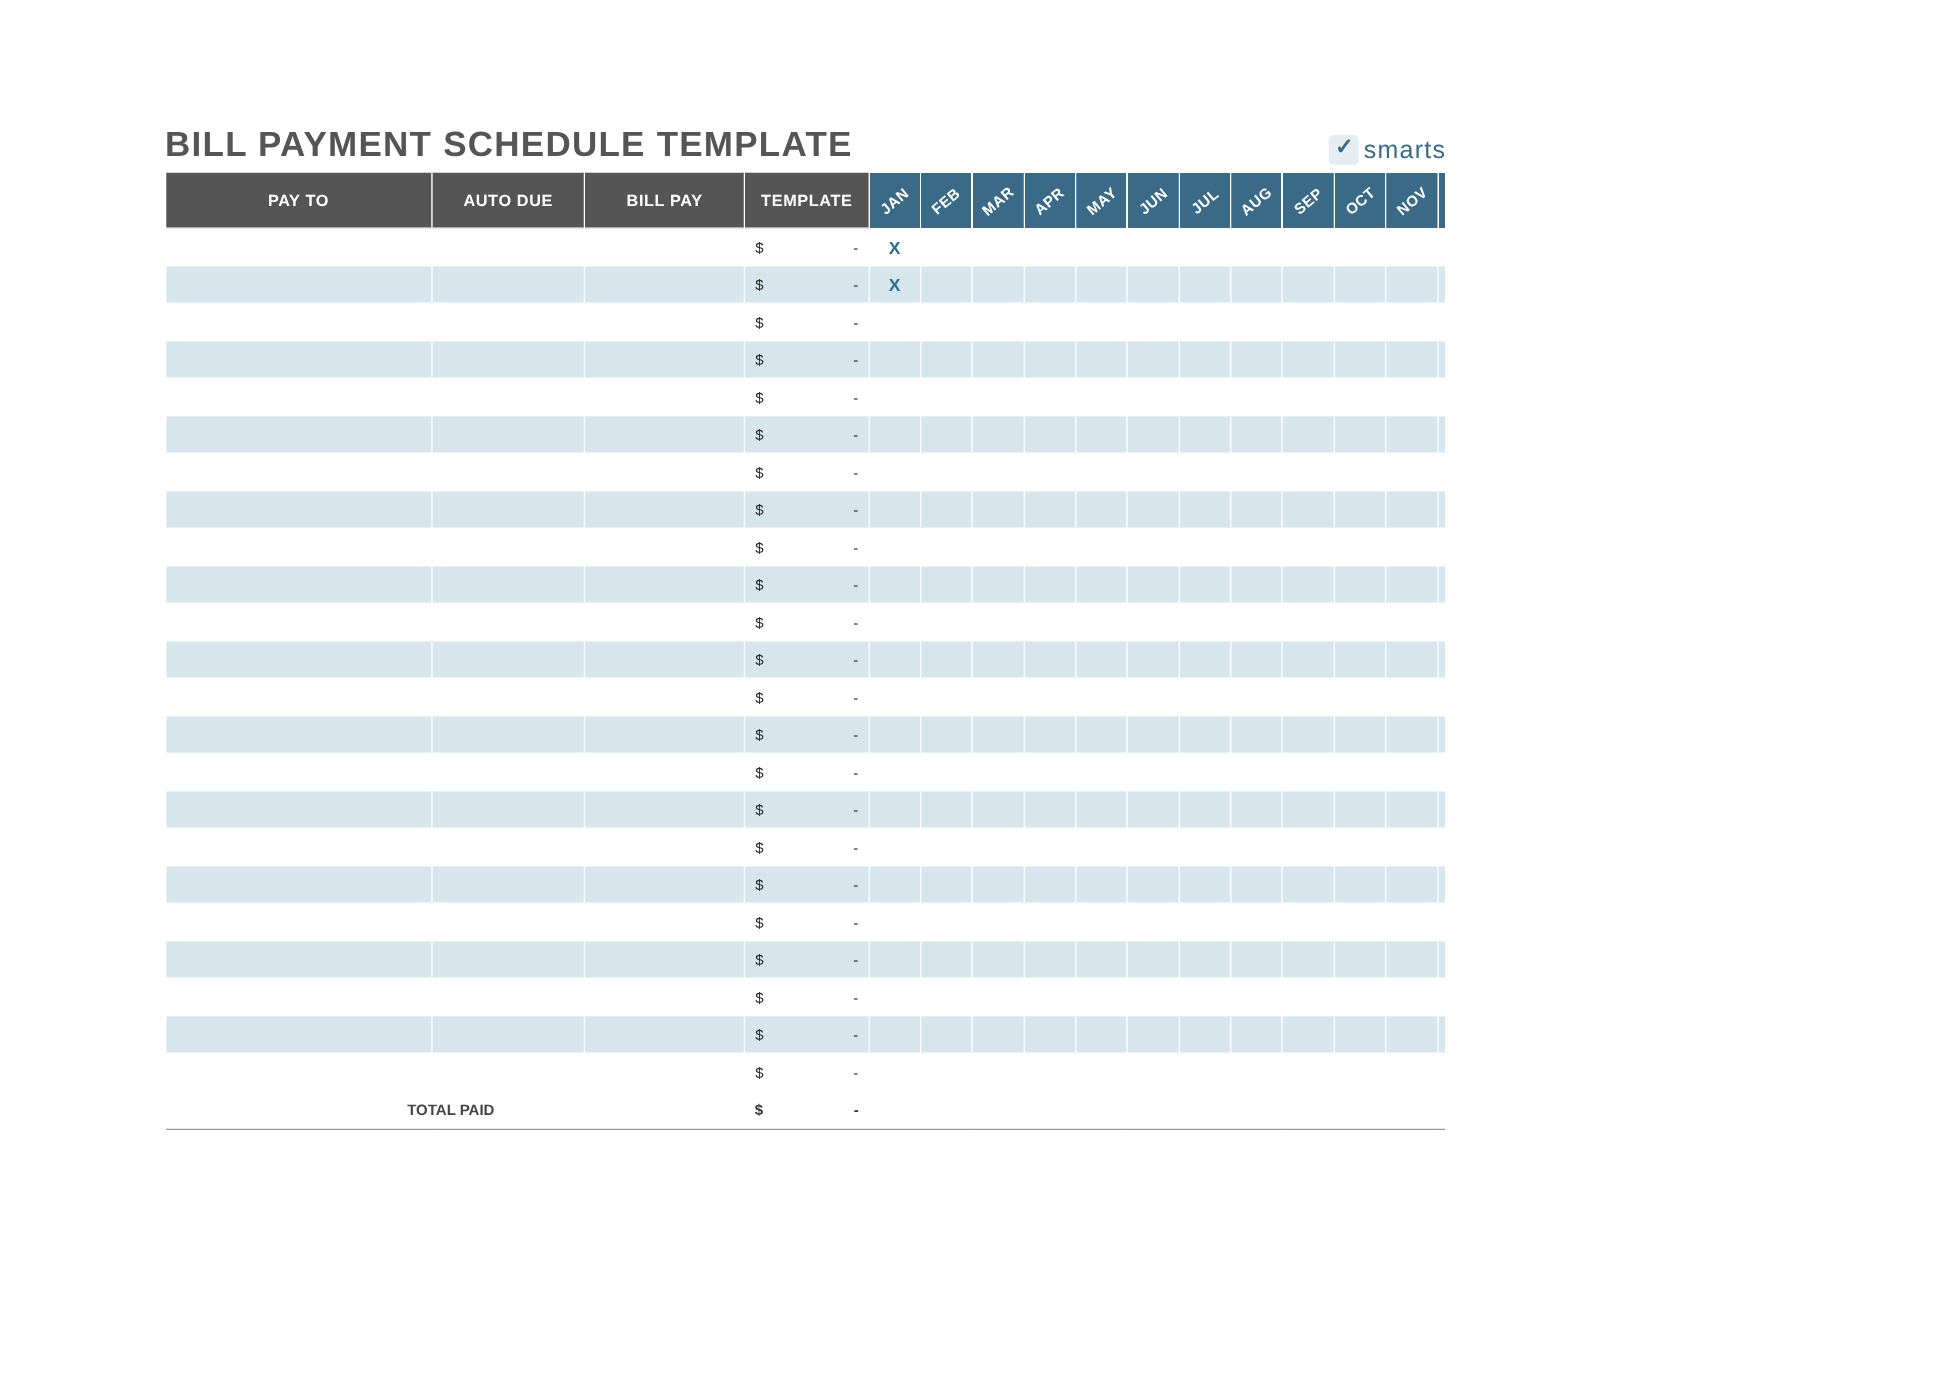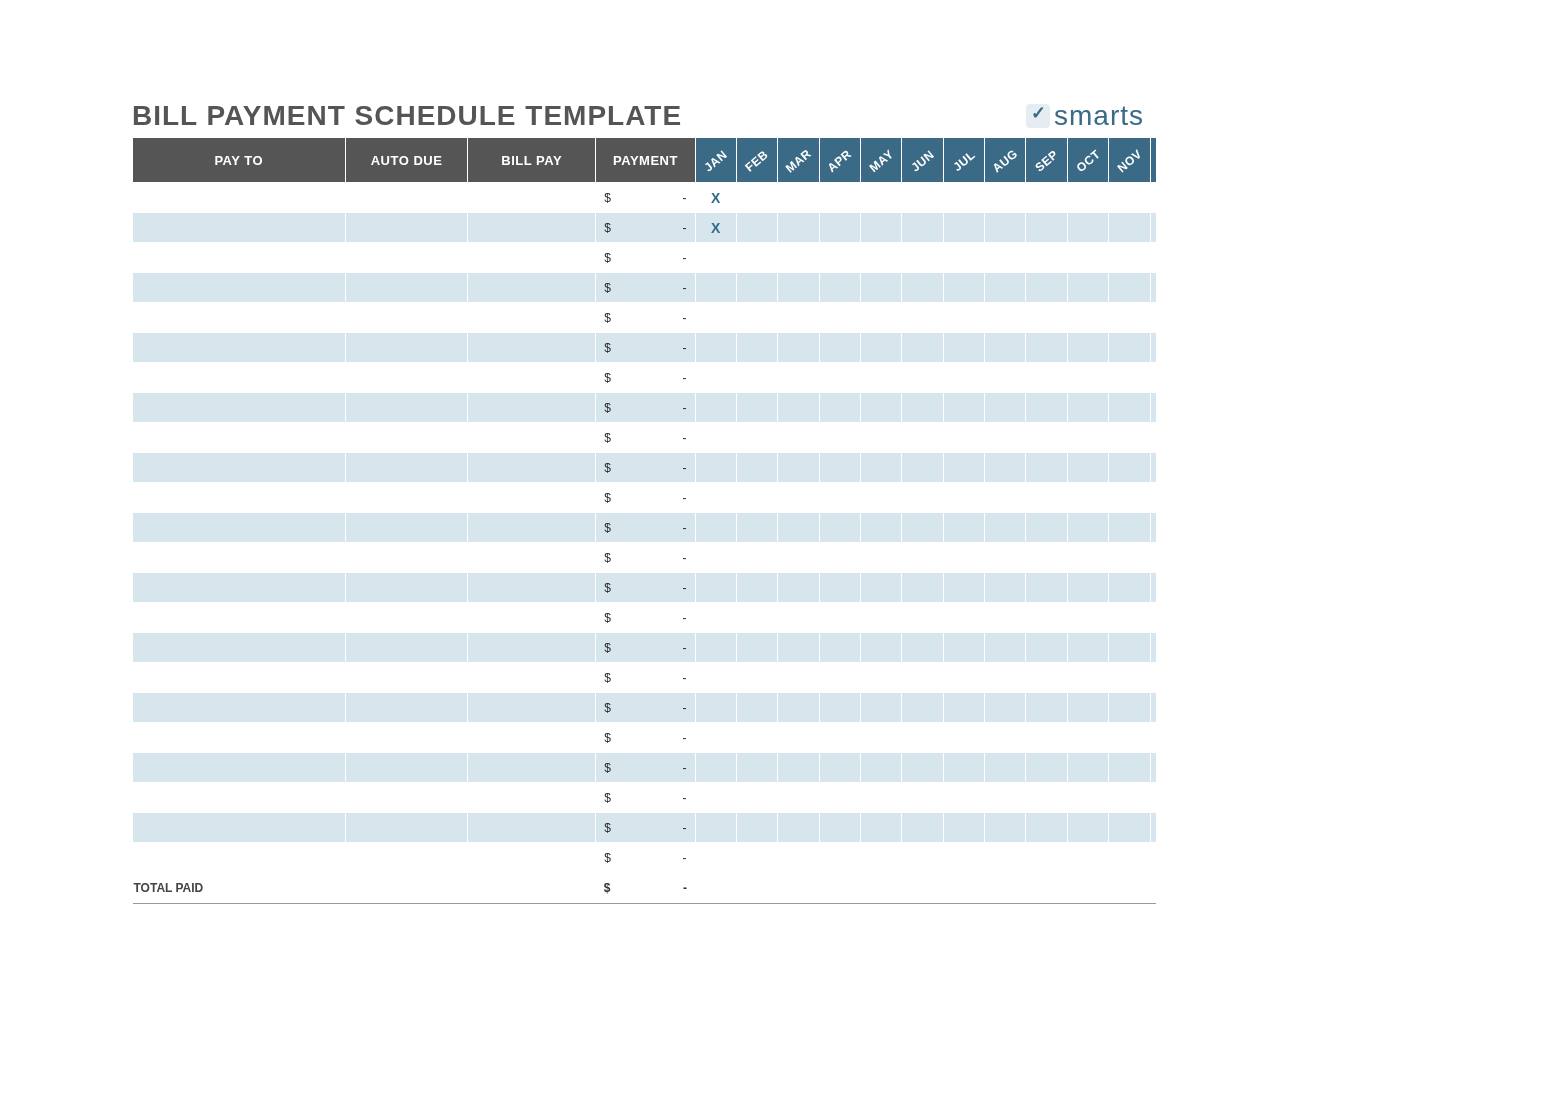--- a/index.html
+++ b/index.html
@@ -6,21 +6,21 @@
     margin:0;
     font-family:Arial, Helvetica, sans-serif;
     background:#fff;
     color:#333;
   }
   .page{
     width:1557px;
     height:1117px;
     position:relative;
     box-sizing:border-box;
-    padding:100px 13px 0 0;
+    padding:100px 0 0 0;
     overflow:hidden;
     border-radius:31px;
   }
   .title-bar{
     display:flex;
     justify-content:space-between;
     align-items:flex-end;
     padding:0 20px 6px 132px;
   }
   .title{
@@ -43,21 +43,21 @@
   }
   .logo-square::after{
     content:"✓";
     position:absolute;
     top:-2px;left:5px;
     color:#3a6a86;
     font-size:18px;
     font-weight:bold;
   }
   .logo-text{
-    font-size:28px;
+    font-size:20px;
     color:#3a6a86;
     letter-spacing:1px;
   }
   .sheet{
     margin-left:132px;
     width:1024px;
     overflow:hidden;
   }
   table{
     border-collapse:collapse;
@@ -110,21 +110,21 @@
     font-weight:700;
     font-size:14px;
   }
   tfoot td{
     height:28px;
     font-size:12px;
     border-top:1px solid #999;
     border-bottom:1px solid #999;
   }
   tfoot .label{
-    text-align:left;
+    text-align:center;
     font-weight:700;
     color:#444;
     padding-right:8px;
   }
   tfoot .total{
     text-align:left;
     padding:0 8px;
     font-weight:700;
   }
   tfoot .total .dollar{float:left;}
@@ -161,21 +161,21 @@
           <col class="m">
           <col class="m">
           <col class="m">
           <col class="m">
       </colgroup>
       <thead>
         <tr>
           <th class="main">PAY TO</th>
           <th class="main">AUTO DUE</th>
           <th class="main">BILL PAY</th>
-          <th class="main">PAYMENT</th>
+          <th class="main">TEMPLATE</th>
           <th class="month"><span>JAN</span></th>
           <th class="month"><span>FEB</span></th>
           <th class="month"><span>MAR</span></th>
           <th class="month"><span>APR</span></th>
           <th class="month"><span>MAY</span></th>
           <th class="month"><span>JUN</span></th>
           <th class="month"><span>JUL</span></th>
           <th class="month"><span>AUG</span></th>
           <th class="month"><span>SEP</span></th>
           <th class="month"><span>OCT</span></th>

